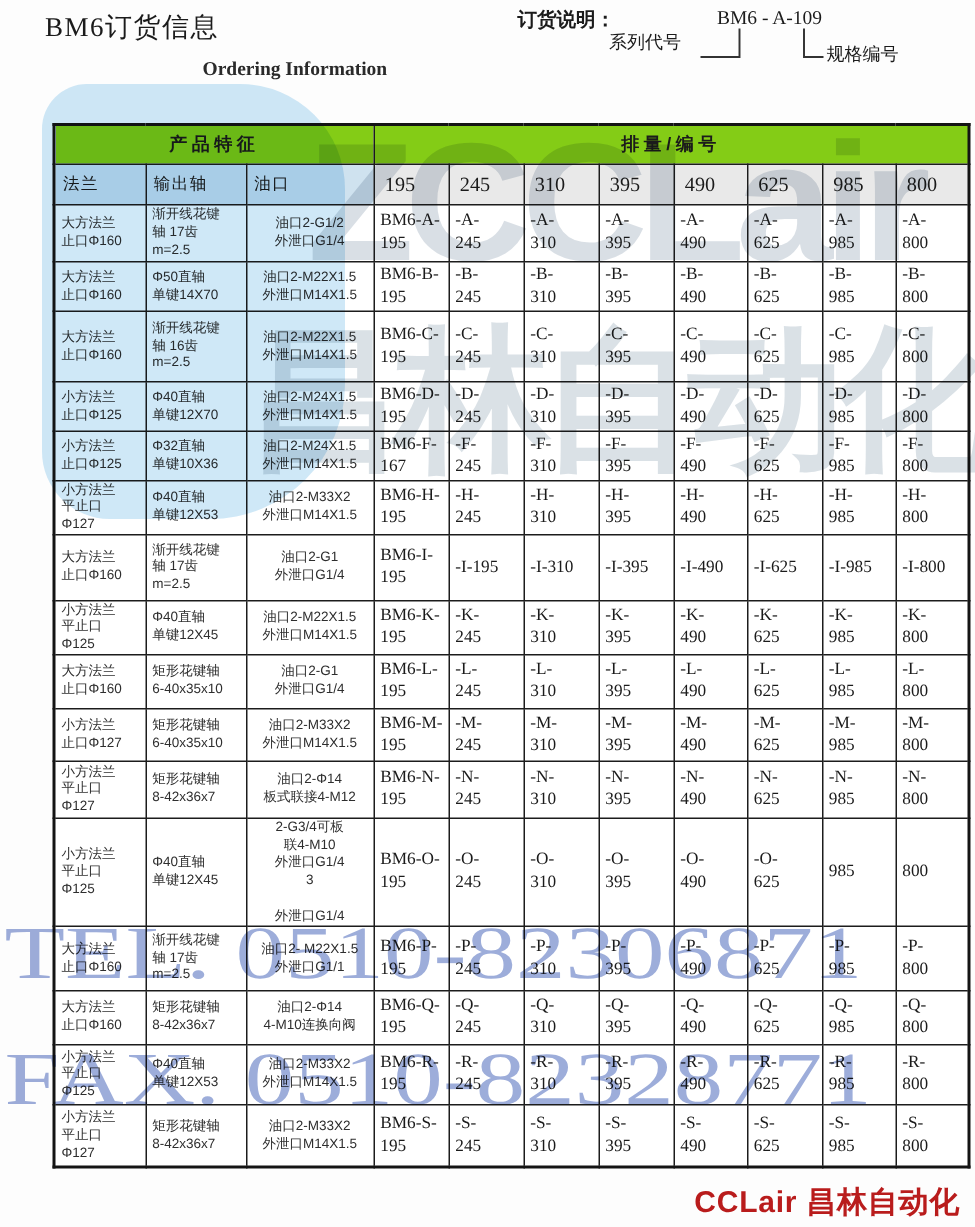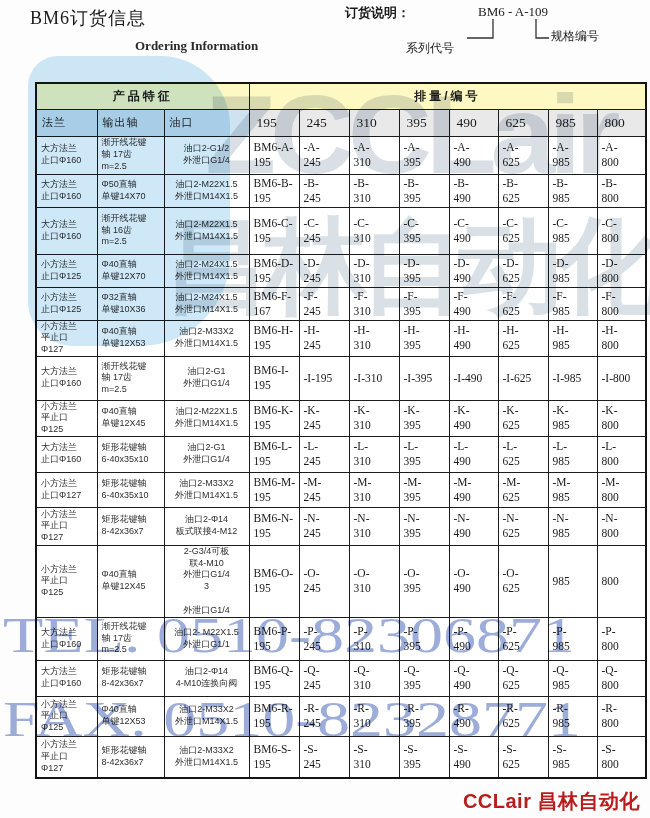--- a/index.html
+++ b/index.html
@@ -10,30 +10,30 @@
   }
   .abs { position:absolute; }
 
   
   .page-title { left:30px; top:6px; font-family:"Liberation Serif",serif;
     font-size:18px; font-weight:normal; letter-spacing:1px; }
   .page-subtitle { left:135px; top:38px; font-family:"Liberation Serif",serif;
     font-size:13px; font-weight:bold; color:#2a2a2a; }
   .order-note { left:345px; top:4px; font-size:13px; font-weight:bold; }
   .order-code { left:478px; top:4px; font-family:"Liberation Serif",serif; font-size:13px; }
-  .series-label { left:406px; top:40px; font-family:"Liberation Serif",serif; font-size:12px; }
+  .series-label { left:406px; top:20px; font-family:"Liberation Serif",serif; font-size:12px; }
   .spec-label  { left:551px; top:28px; font-family:"Liberation Serif",serif; font-size:12px; }
   .connector-svg { left:0; top:0; width:650px; height:60px; pointer-events:none; }
 
   
   table { position:absolute; left:35px; top:82px; width:610px;
     border-collapse:collapse; table-layout:fixed; background:#fff;
     border:2px solid #141414; }
   th, td { border:1px solid #1c1c1c; overflow:hidden; }
-  th.group { height:26px; background:#fef9c3; font-size:12px; font-weight:bold;
+  th.group { height:26px; background:#84cc16; font-size:12px; font-weight:bold;
     letter-spacing:3px; text-align:center;margin-left:44px; }
   th.fh { height:27px; background:#cfe2ef; font-weight:normal; font-size:11px;
     text-align:left; padding-left:5px; letter-spacing:1px; }
   th.dh { height:27px; background:#e9e9e9; font-family:"Liberation Serif",serif;
     font-weight:normal; font-size:13.5px; text-align:left; padding-left:7px; }
   td { white-space:pre-line; vertical-align:middle; }
   td.c-flange, td.c-shaft { font-size:9px; line-height:1.3; text-align:left;
     padding-left:4px; color:#2e2e2e; }
   td.c-port { font-size:9px; line-height:1.3; text-align:center; color:#2e2e2e; }
   td.c-code { font-family:"Liberation Serif",serif; font-size:11.5px;

